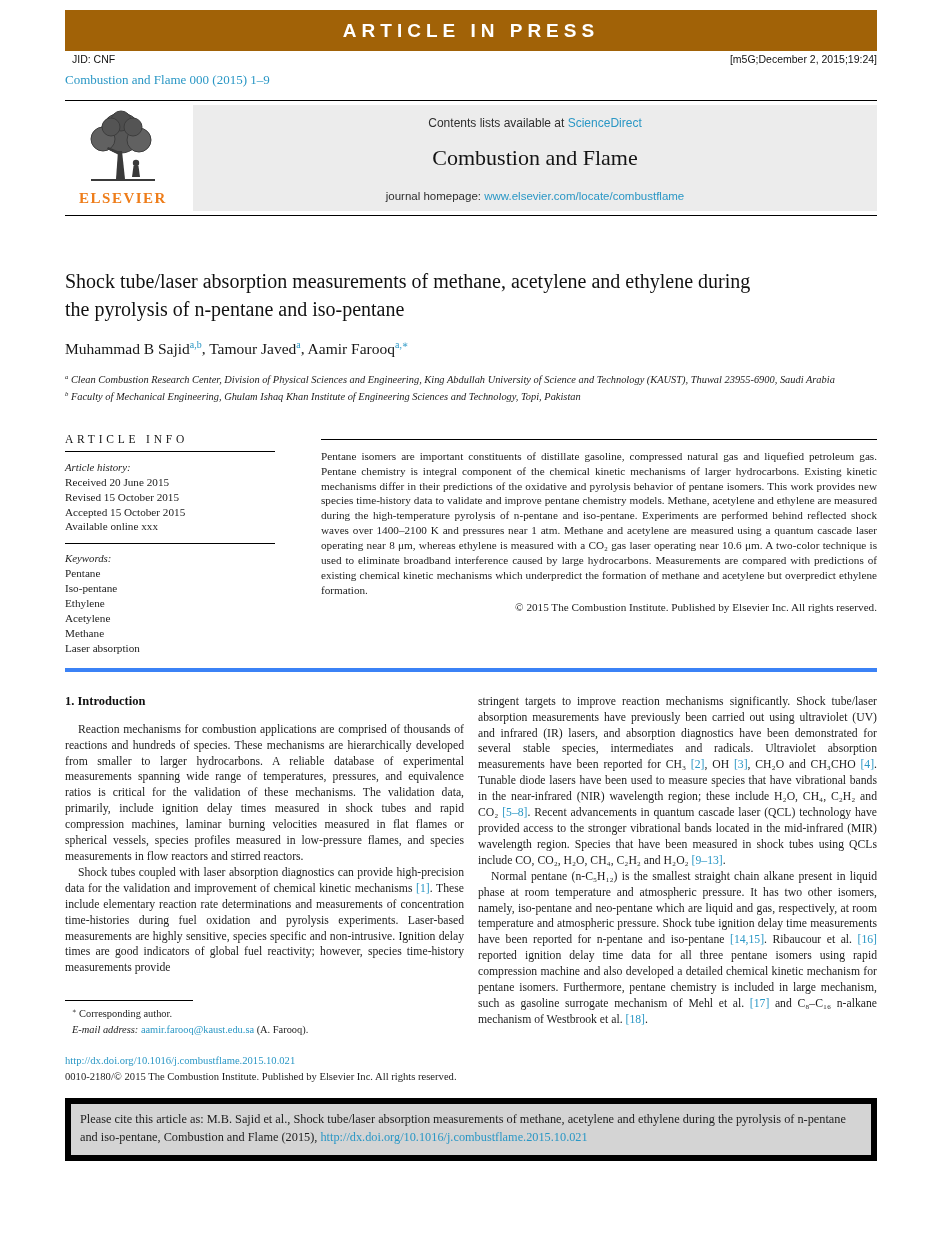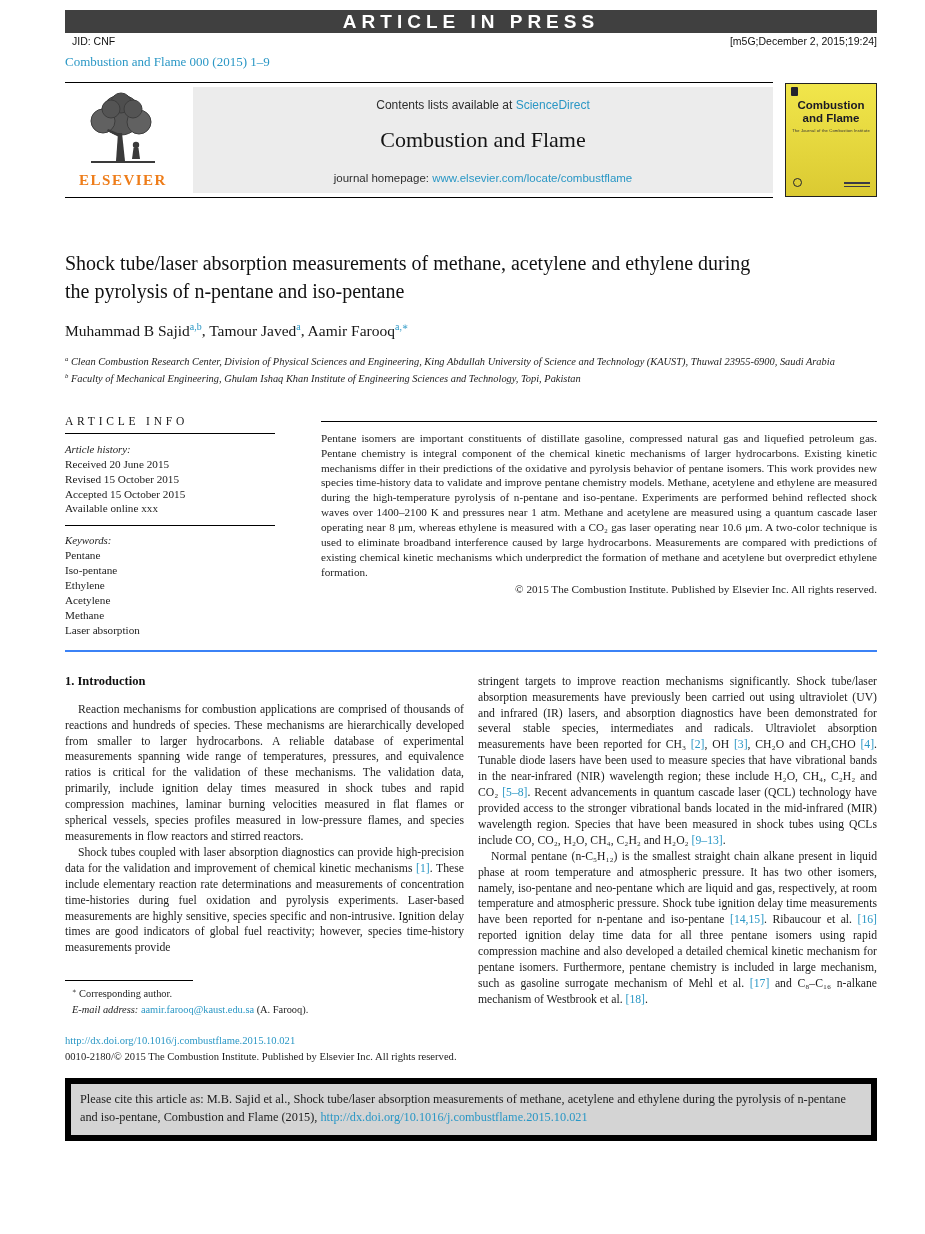--- a/index.html
+++ b/index.html
@@ -6,21 +6,21 @@
   * { margin:0; padding:0; box-sizing:border-box; }
   html,body { background:#888; }
   .page {
     width:925px; height:1234px; margin:0 auto; background:#fff; overflow:hidden;
     font-family:"Liberation Serif","DejaVu Serif",serif; color:#1c1c1c;
   }
   .inner { padding:10px 48px 0 65px; }
 
   
   .press-banner {
-    height:23px; background:#404040; color:#fff;
+    height:41px; background:#a16207; color:#fff;
     font-family:"Liberation Sans","DejaVu Sans",sans-serif; font-weight:bold;
     font-size:19px; letter-spacing:5px;
     display:flex; align-items:center; justify-content:center;
   }
   .jid-row {
     display:flex; justify-content:space-between; margin-top:2px;
     font-family:"Liberation Sans","DejaVu Sans",sans-serif; font-size:10.5px; color:#111;margin-left:7px;
   }
   .journal-line { text-align:left; margin-top:7px; font-size:13px; color:var(--accent); }
 
@@ -49,21 +49,21 @@
   .cover-circle { position:absolute; bottom:9px; left:7px; width:9px; height:9px; border:1px solid #23232e; border-radius:50%; }
   .cover-lines { position:absolute; bottom:9px; right:6px; width:26px; }
   .cover-lines div { height:1.5px; background:#3a3a46; margin-top:2px; }
 
   
   .title { margin-top:52px; font-size:20px; line-height:1.38; color:#111; max-width:700px; }
   .authors { margin-top:16px; font-size:15.5px; color:#151515; }
   .affils { margin-top:14px; font-size:10.4px; font-style:italic; line-height:1.42; color:#222; }
 
   
-  .meta { display:flex; margin-top:28px; border-bottom:2px solid #3b82f6; padding-bottom:12px; }
+  .meta { display:flex; margin-top:28px; border-bottom:4px solid #3b82f6; padding-bottom:12px; }
   .meta-left { width:210px; margin-right:46px; flex-shrink:0; }
   .meta-right { flex:1; }
   .meta-h { font-size:11.5px; letter-spacing:.33em; color:#151515; }
   .meta-rule { border:none; border-top:1px solid #000; margin:6px 0 9px; }
   .mid-rule { border:none; border-top:1px solid #000; margin:9px 0 8px; }
   .info-label { font-style:italic; font-size:10.8px; margin-bottom:2px; }
   .info-item { font-size:11.2px; line-height:1.33; }
   .abs-body { font-size:11.2px; line-height:1.33; text-align:justify; }
   .abs-copy { text-align:right; font-size:11.2px; margin-top:3px; }
 
@@ -128,33 +128,20 @@
             </svg>
           </span>
           <span class="els-word">ELSEVIER</span>
         </div>
         <div class="head-box">
           <div class="contents-line"><span>Contents lists available at </span><span class="lk">ScienceDirect</span></div>
           <div class="box-title">Combustion and Flame</div>
           <div class="homepage-line"><span>journal homepage: </span><span class="lk">www.elsevier.com/locate/combustflame</span></div>
         </div>
       </div>
-      <div class="cover">
-        <span class="cover-emblem"></span>
-        <div class="cover-title">
-          <div>Combustion</div>
-          <div>and Flame</div>
-        </div>
-        <div class="cover-tagline">The Journal of the Combustion Institute</div>
-        <span class="cover-circle"></span>
-        <div class="cover-lines">
-            <div></div>
-            <div></div>
-          </div>
-      </div>
     </div>
 
     <div class="title">Shock tube/laser absorption measurements of methane, acetylene and ethylene during the pyrolysis of n-pentane and iso-pentane</div>
 
     <div class="authors"><span>Muhammad B Sajid</span><span class="sup tl">a,b</span><span>, Tamour Javed</span><span class="sup tl">a</span><span>, Aamir Farooq</span><span class="sup tl">a,∗</span></div>
 
     <div class="affils">
       <div><span class="sup">a</span><span> Clean Combustion Research Center, Division of Physical Sciences and Engineering, King Abdullah University of Science and Technology (KAUST), Thuwal 23955-6900, Saudi Arabia</span></div>
       <div><span class="sup">b</span><span> Faculty of Mechanical Engineering, Ghulam Ishaq Khan Institute of Engineering Sciences and Technology, Topi, Pakistan</span></div>
     </div>

